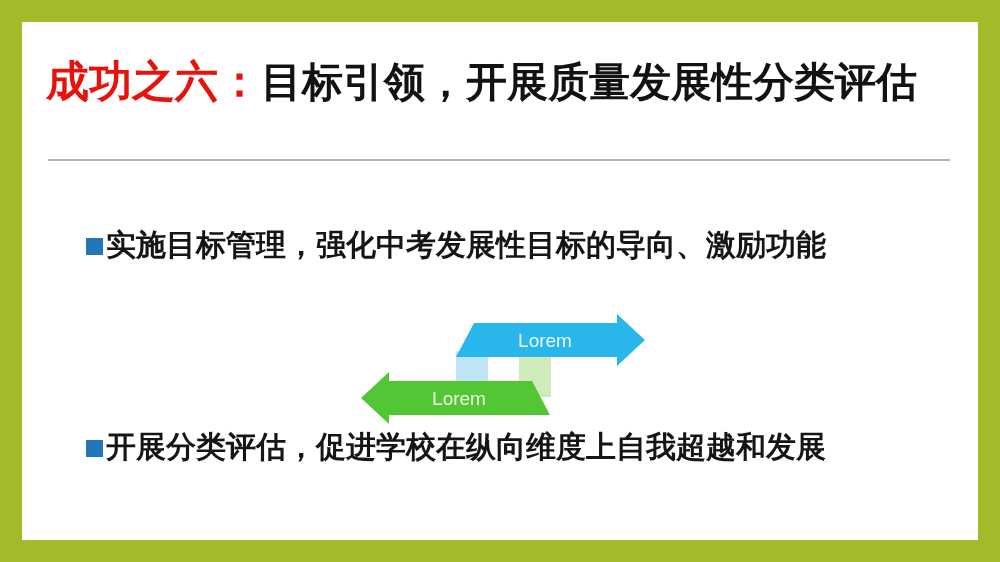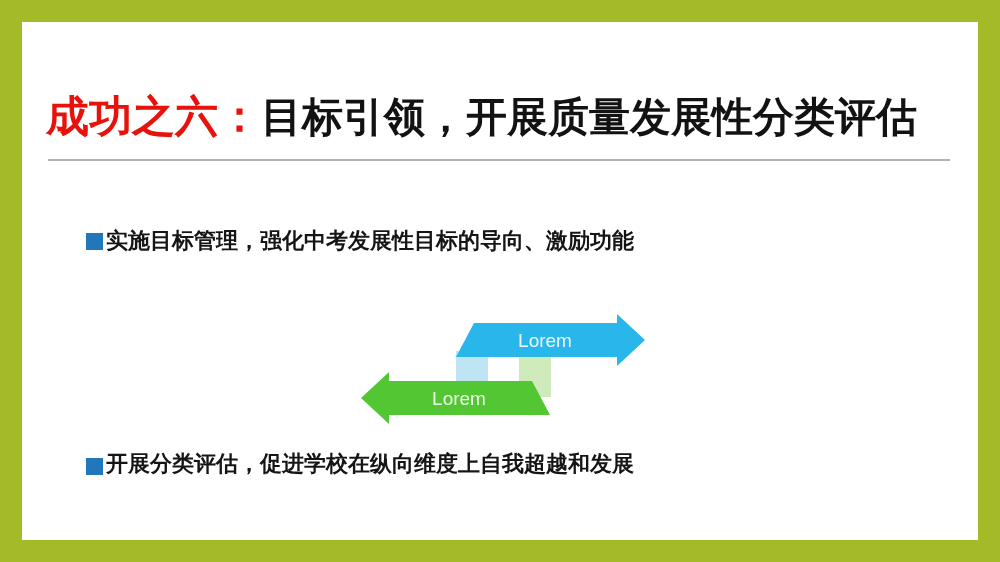--- a/index.html
+++ b/index.html
@@ -34,21 +34,20 @@
   }
 
   
   #title-block {
     position: absolute;
     left: 24px;
     top: 38px;
     width: 910px;
     white-space: nowrap;
     line-height: 1;
-    margin-top: 35px;
   }
   .title-red {
     font-size: 43px;
     font-weight: bold;
     color: #e8120c;
     letter-spacing: 0px;
     vertical-align: baseline;
   }
   .title-black {
     font-size: 41px;
@@ -69,33 +68,33 @@
   }
 
   
   .bullet-row {
     position: absolute;
     display: flex;
     align-items: center;
     white-space: nowrap;
   }
   #bullet-1 { left: 64px; top: 206px; }
-  #bullet-2 { left: 64px; top: 431px; font-family: Liberation Mono, monospace; }
+  #bullet-2 { left: 64px; top: 408px; }
 
   .bullet-marker {
     width: 17px;
     height: 17px;
     background: #2277bb;
     flex: 0 0 auto;
     margin-right: 3px;
     position: relative;
     top: 1px;
   }
   .bullet-text {
-    font-size: 22px;
+    font-size: 30px;
     font-weight: bold;
     color: #151515;
     letter-spacing: 0px;
     line-height: 1.15;
   }
 
   
   #arrow-diagram {
     position: absolute;
     left: 320px;

